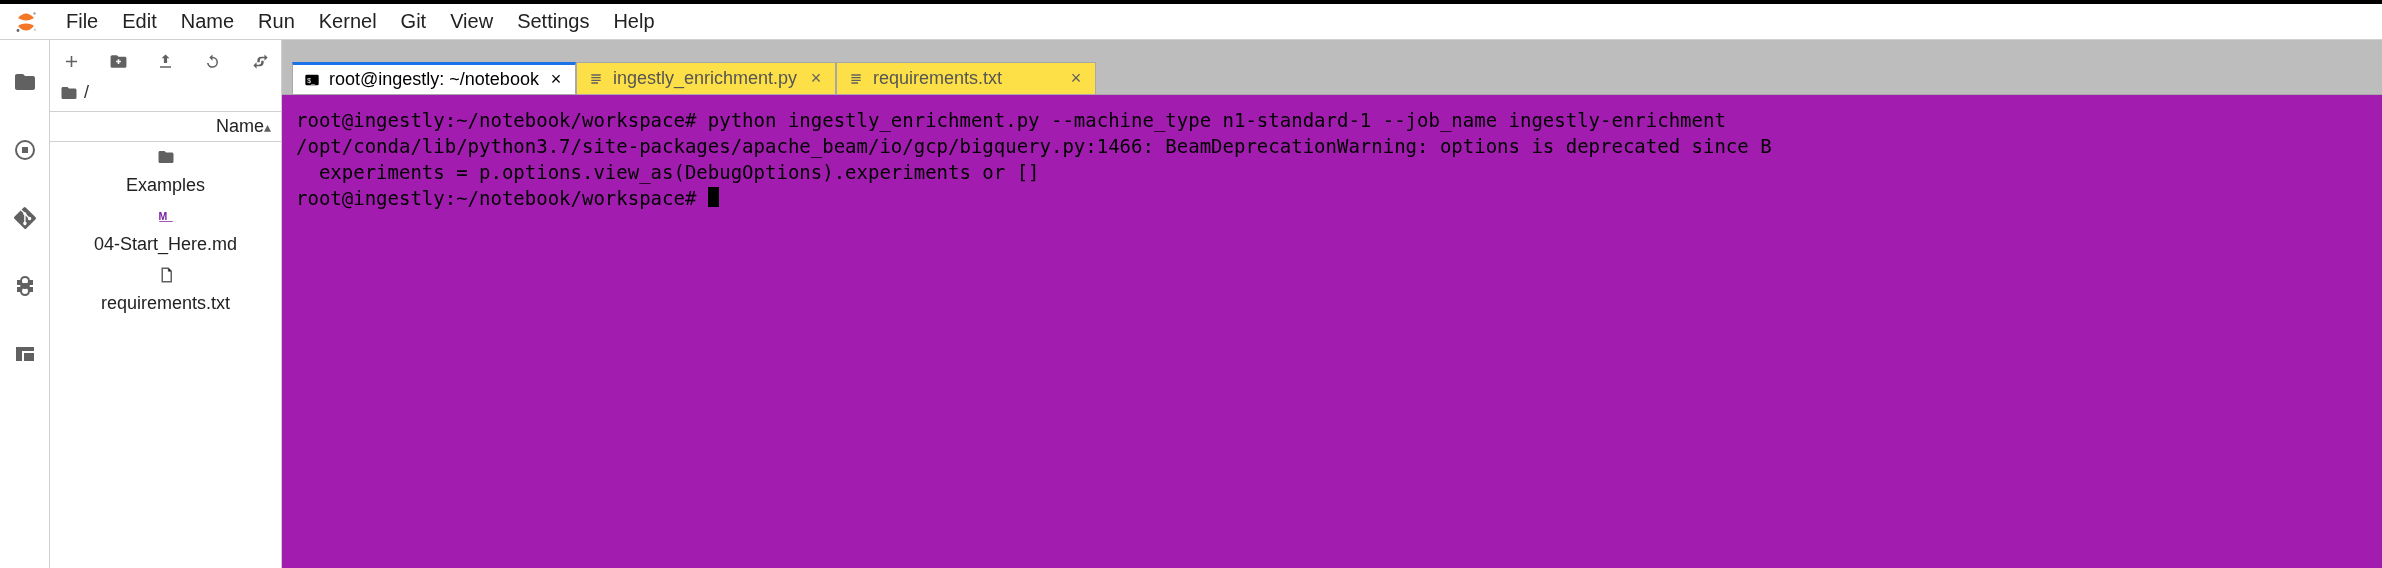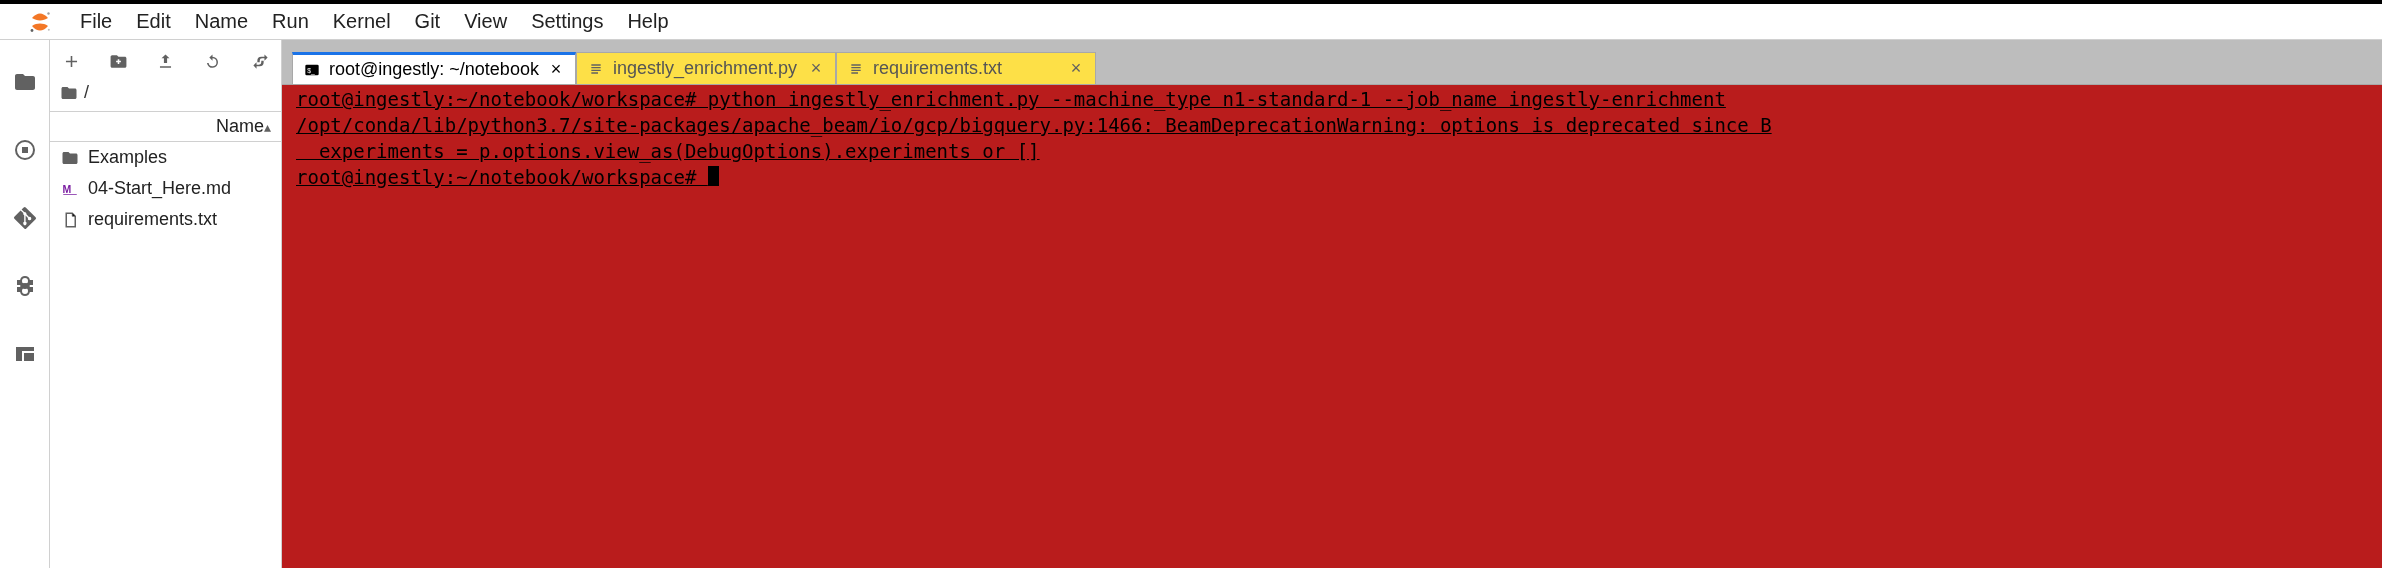--- a/index.html
+++ b/index.html
@@ -10,21 +10,21 @@
     color: #222;
     background: #fff;
     overflow: hidden;
   }
 
   
   .window-topline { height: 4px; background:#000; width:100%; }
   .menubar {
     display:flex; align-items:center;
     height: 36px;
-    padding: 0 26px;
+    padding: 0 12px;
     border-bottom: 1px solid #d0d0d0;
     gap: 4px;
   }
   .logo {
     width: 28px; height:28px; display:flex; align-items:center; justify-content:center;
     margin-right: 10px;
   }
   .logo svg { width:24px; height:24px; }
   .menu-item {
     padding: 4px 12px;
@@ -86,33 +86,33 @@
     font-size: 18px;
     font-weight:500;
   }
   .fb-header .sort { font-size:14px; color:#616161; }
   .fb-list { flex:1; overflow:auto; }
   .fb-item {
     display:flex; align-items:center; gap:8px;
     padding: 5px 10px;
     font-size:18px;
     cursor:pointer;
-    white-space:nowrap; overflow:hidden; text-overflow:ellipsis;
+    white-space:nowrap; overflow:hidden; text-overflow:ellipsis;flex-direction:column;
   }
   .fb-item.selected { background:#1a73e8; color:#fff; }
   .fb-item .file-ico { width:20px; height:20px; flex-shrink:0; display:flex; align-items:center; justify-content:center; }
   .fb-item .file-ico svg { width:18px; height:18px; }
   .fb-item span.label { overflow:hidden; text-overflow:ellipsis; }
 
   
   .main-area { flex:1; display:flex; flex-direction:column; background:#bdbdbd; }
   .tabbar {
     display:flex;
     align-items:flex-end;
-    height: 44px;
+    height: 54px;
     background:#bdbdbd;
     padding: 8px 10px 0 10px;
     gap: 0;
   }
   .tab {
     display:flex; align-items:center; gap:8px;
     height: 32px;
     padding: 0 10px;
     background:#fde047;
     border:1px solid #a8a8a8;
@@ -129,30 +129,29 @@
     border-color:#a8a8a8;
     border-top:3px solid #1a73e8;
   }
   .tab .tab-ico { width:18px; height:18px; display:flex; align-items:center; justify-content:center; flex-shrink:0; }
   .tab .tab-ico svg { width:16px; height:16px; }
   .tab .tab-label { flex:1; overflow:hidden; text-overflow:ellipsis; white-space:nowrap; }
   .tab .tab-close { width:18px; height:18px; flex-shrink:0; color:#616161; display:flex; align-items:center; justify-content:center; }
   .tab.active .tab-close { color:#000; }
 
   .terminal {
-    flex:1; background:#b91c1c;
+    flex:1; background:#a21caf;
     font-family: ui-monospace, SFMono-Regular, Menlo, Monaco, Consolas, monospace;
     font-size: 19px;
     line-height: 26px;
     color:#000;
-    padding: 1px 14px;
+    padding: 12px 14px;
     white-space: pre;
     overflow:auto;
     border-top:1px solid #a8a8a8;
-    text-decoration:underline;
   }
   .terminal .cursor-block {
     display:inline-block; width:11px; height:20px; background:#000; vertical-align:-2px;
   }
 
   
   .chev-up::before { content:"▴"; }
 </style>
 </head>
 <body>

